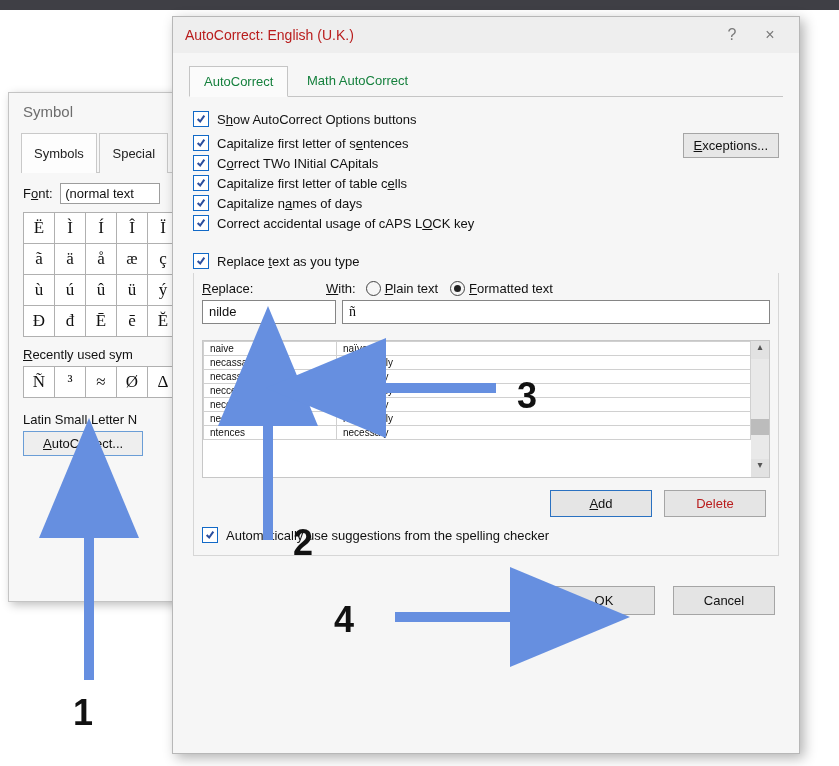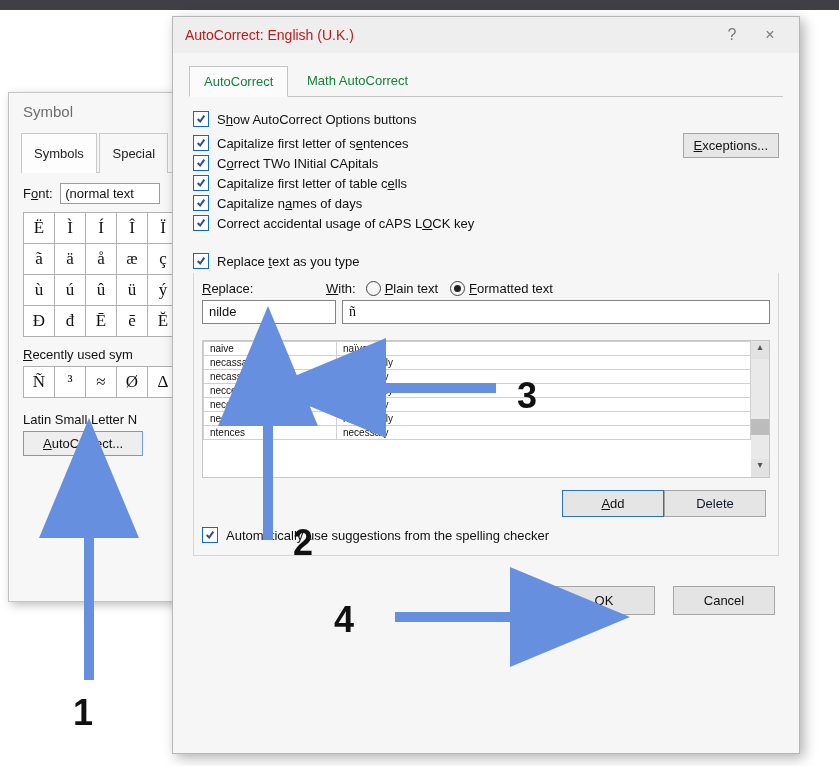--- a/index.html
+++ b/index.html
@@ -150,27 +150,27 @@
   }
   .ac-list table { border-collapse:collapse; width:100%; }
   .ac-list td { border:1px solid #d0d0d0; padding:1px 6px; font-size:10px; }
   .ac-list .col-a { width:120px; }
   .ac-scroll {
     width:18px; background:#e9e9e9; display:flex; flex-direction:column; justify-content:space-between;
   }
   .ac-scroll .btn { height:18px; text-align:center; font-size:10px; color:#555; background:#e2e2e2; }
   .ac-scroll .thumb { width:100%; height:16px; background:#bcbcbc; margin-top:36px;}
 
-  .action-row { display:flex; justify-content:flex-end; gap:0; margin:12px 4px 0; }
+  .action-row { display:flex; justify-content:flex-end; gap:12px; margin:12px 4px 0; }
   .action-row .btn {
     border:1px solid #a5a5a5; background:#e5e5e5; padding:5px 0; width:100px;
     text-align:center;
   }
   .action-row .btn.primary { border:1px solid #2a71c1; }
-  .action-row .btn.disabled { color:#0f172a; }
+  .action-row .btn.disabled { color:#b91c1c; }
 
   .bottom-row {
     display:flex; justify-content:flex-end; gap:18px; margin:30px 24px 0;
   }
   .bottom-row .btn {
     border:1px solid #a5a5a5; background:#e4e4e4; padding:6px 0; width:100px;
     text-align:center;
   }
 
   

